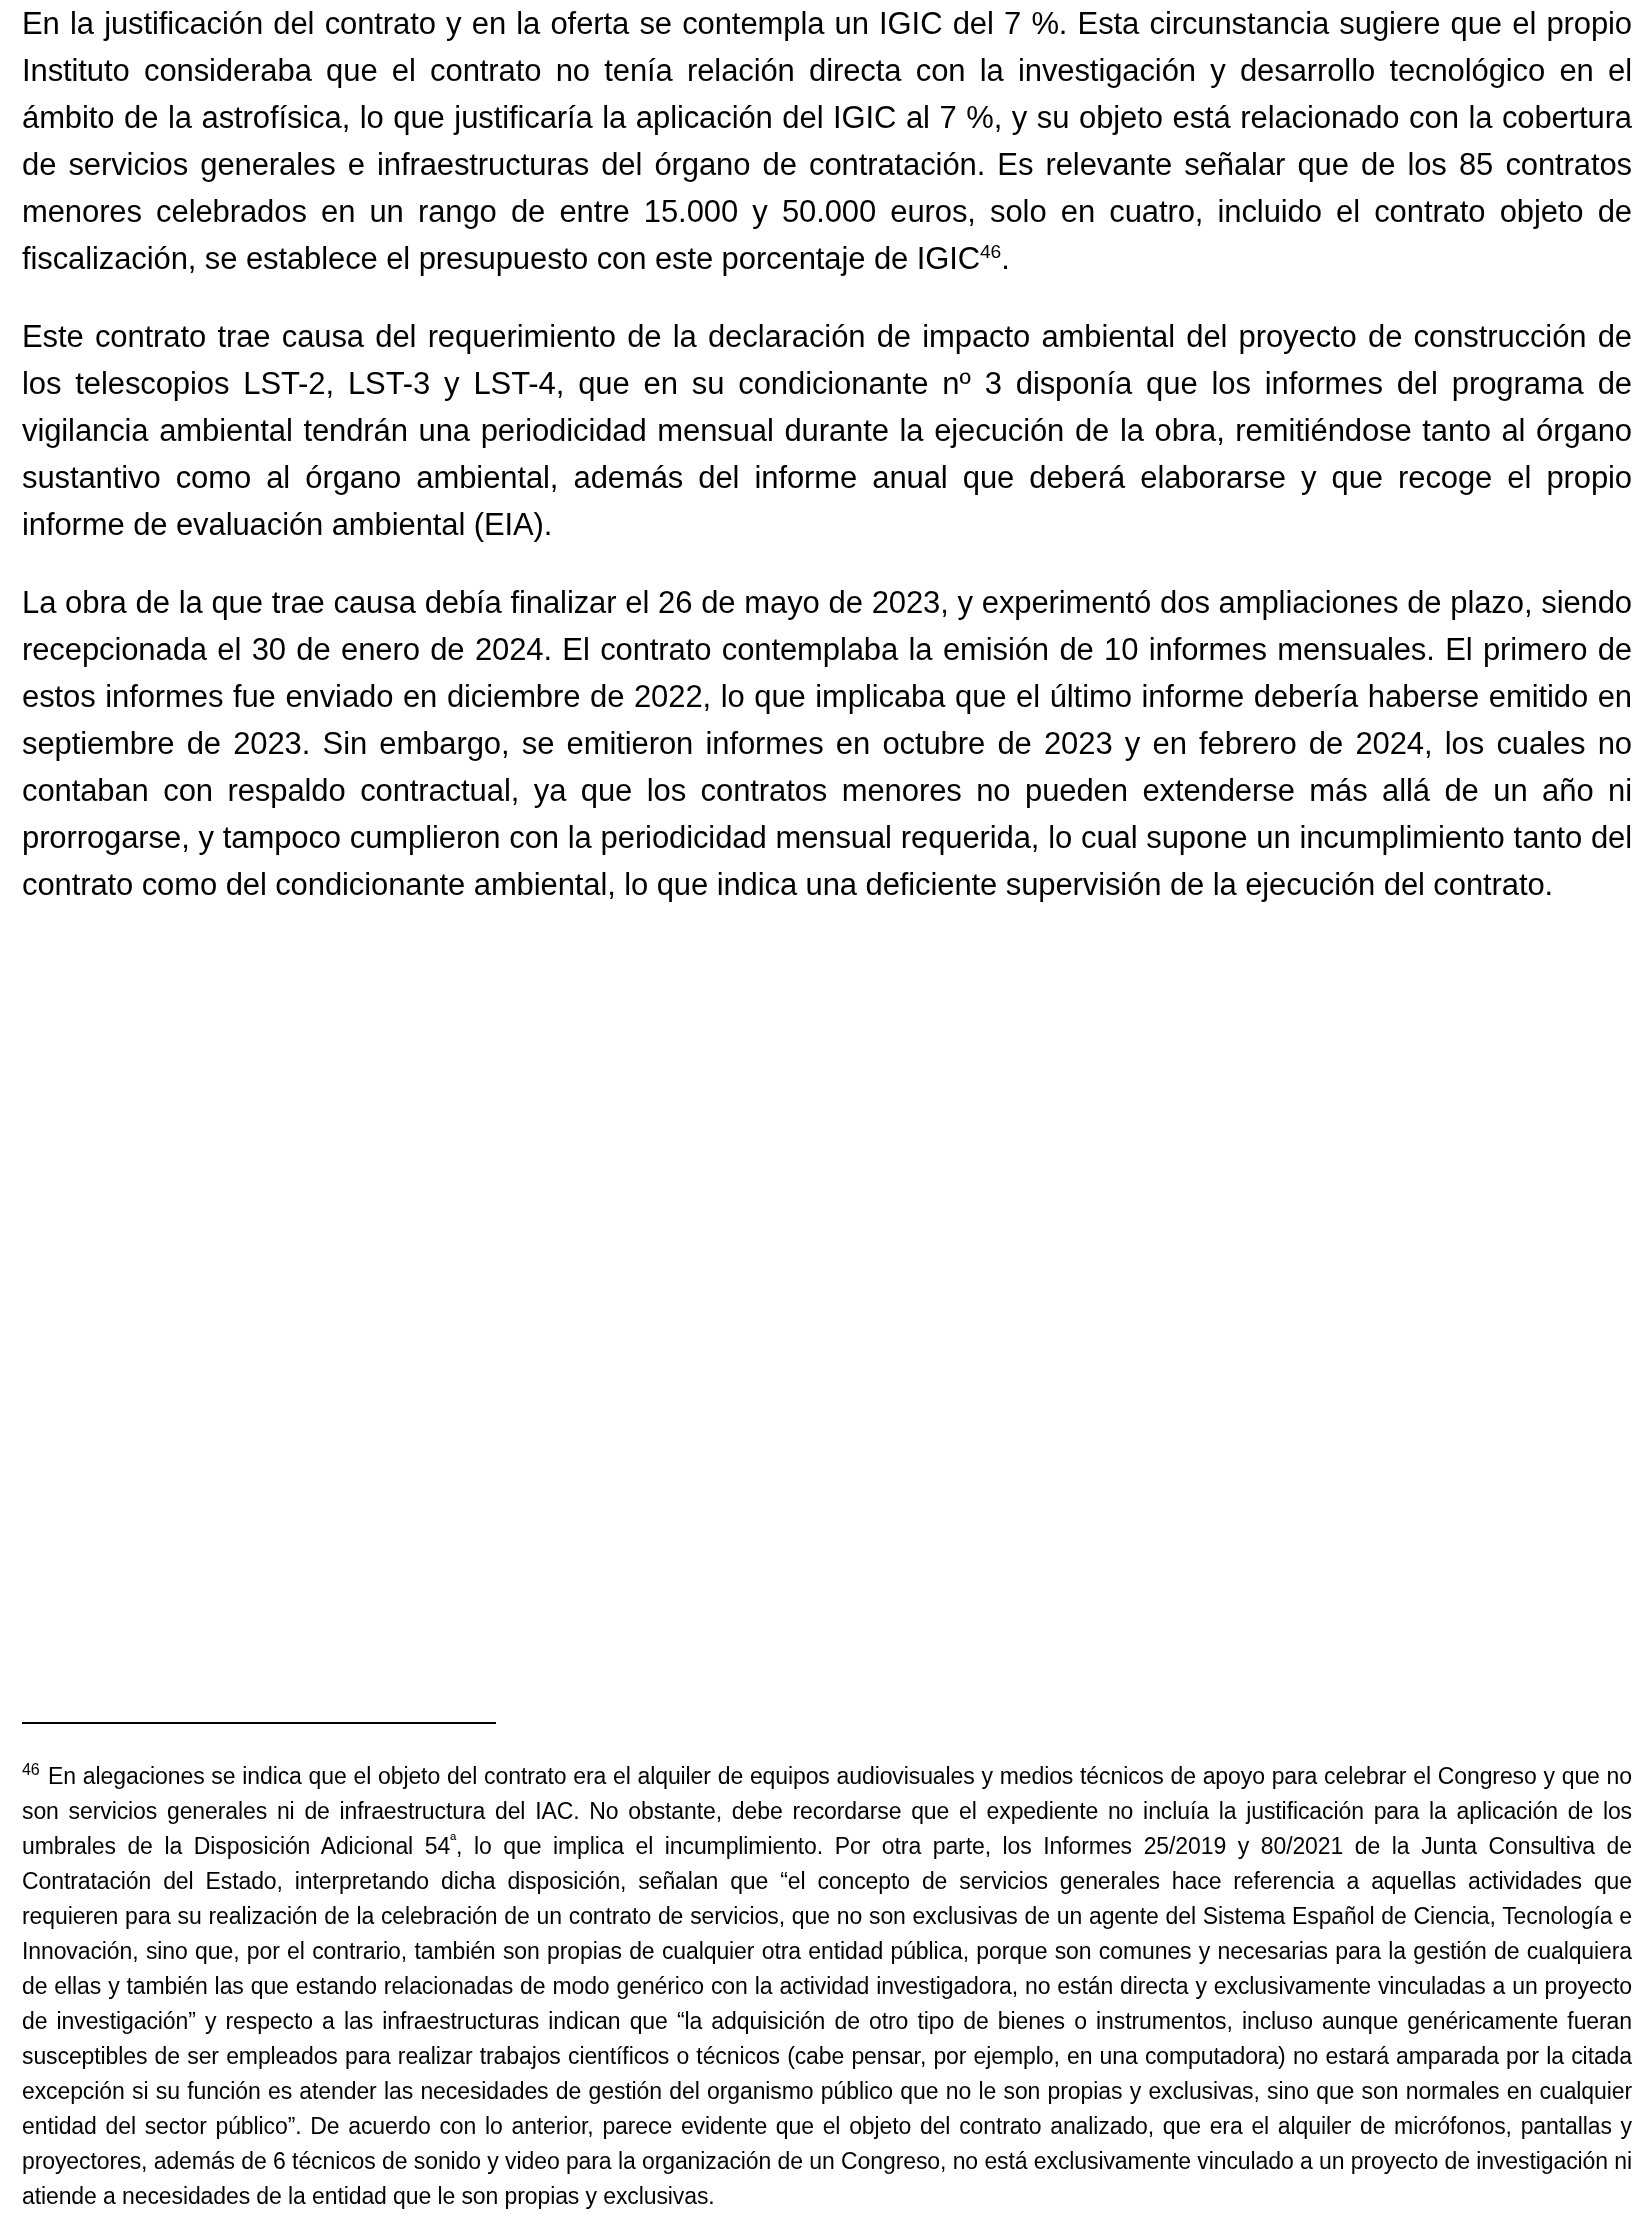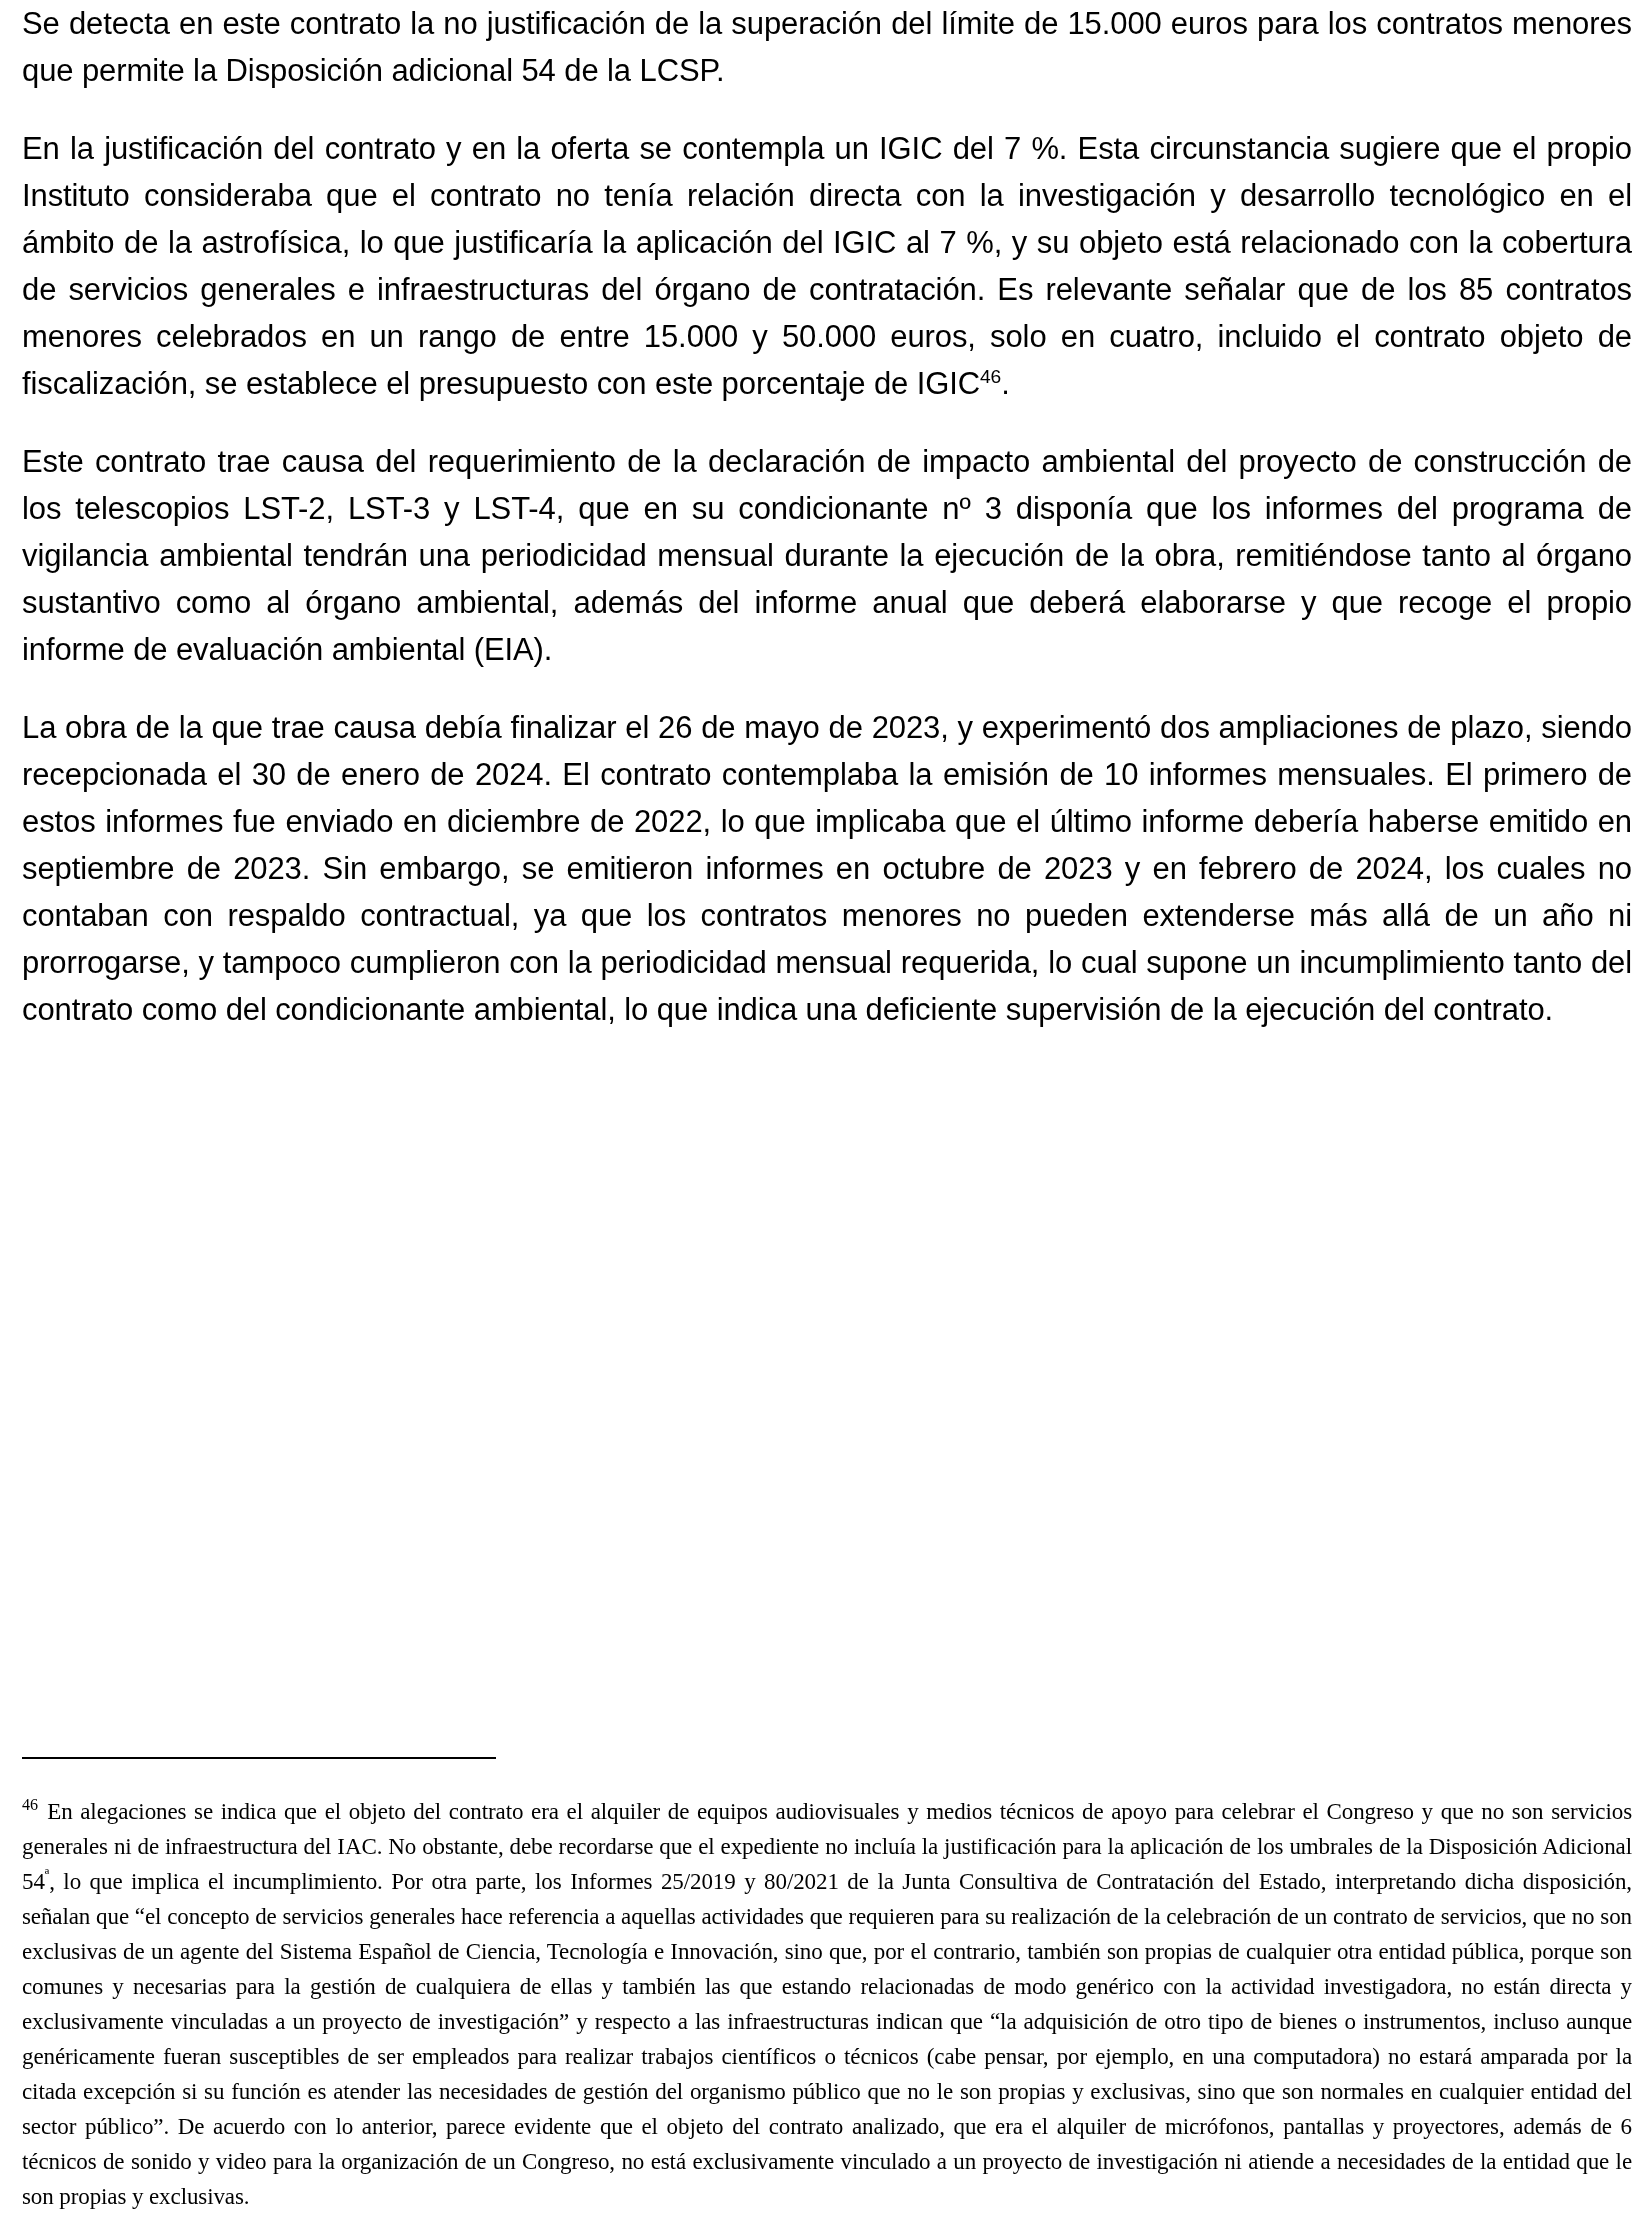--- a/index.html
+++ b/index.html
@@ -49,21 +49,20 @@
     vertical-align: super;
     line-height: 0;
   }
 
   
   .footnote-area {
     position: absolute;
     left: 22px;
     bottom: 13px;
     width: 1610px;
-    font-family: Liberation Serif, serif;
   }
 
   .footnote-rule {
     width: 474px;
     height: 2.4px;
     background: #000000;
     margin: 0 0 35px 0;
     border: 0;
   }
 
@@ -89,21 +88,20 @@
     line-height: 0;
   }
 </style>
 </head>
 <body>
 
 <div class="page">
 
   <div class="body-block">
 
-    <p class="para">Se detecta en este contrato la no justificación de la superación del límite de 15.000 euros para los contratos menores que permite la Disposición adicional 54 de la LCSP.</p>
 
     <p class="para"><span>En la justificación del contrato y en la oferta se contempla un IGIC del 7 %. Esta circunstancia sugiere que el propio Instituto consideraba que el contrato no tenía relación directa con la investigación y desarrollo tecnológico en el ámbito de la astrofísica, lo que justificaría la aplicación del IGIC al 7 %, y su objeto está relacionado con la cobertura de servicios generales e infraestructuras del órgano de contratación. Es relevante señalar que de los 85 contratos menores celebrados en un rango de entre 15.000 y 50.000 euros, solo en cuatro, incluido el contrato objeto de fiscalización, se establece el presupuesto con este porcentaje de IGIC</span><sup class="fnref">46</sup><span>.</span></p>
 
 
     <p class="para">Este contrato trae causa del requerimiento de la declaración de impacto ambiental del proyecto de construcción de los telescopios LST-2, LST-3 y LST-4, que en su condicionante nº 3 disponía que los informes del programa de vigilancia ambiental tendrán una periodicidad mensual durante la ejecución de la obra, remitiéndose tanto al órgano sustantivo como al órgano ambiental, además del informe anual que deberá elaborarse y que recoge el propio informe de evaluación ambiental (EIA).</p>
 
 
     <p class="para">La obra de la que trae causa debía finalizar el 26 de mayo de 2023, y experimentó dos ampliaciones de plazo, siendo recepcionada el 30 de enero de 2024. El contrato contemplaba la emisión de 10 informes mensuales. El primero de estos informes fue enviado en diciembre de 2022, lo que implicaba que el último informe debería haberse emitido en septiembre de 2023. Sin embargo, se emitieron informes en octubre de 2023 y en febrero de 2024, los cuales no contaban con respaldo contractual, ya que los contratos menores no pueden extenderse más allá de un año ni prorrogarse, y tampoco cumplieron con la periodicidad mensual requerida, lo cual supone un incumplimiento tanto del contrato como del condicionante ambiental, lo que indica una deficiente supervisión de la ejecución del contrato.</p>
 
   </div>

